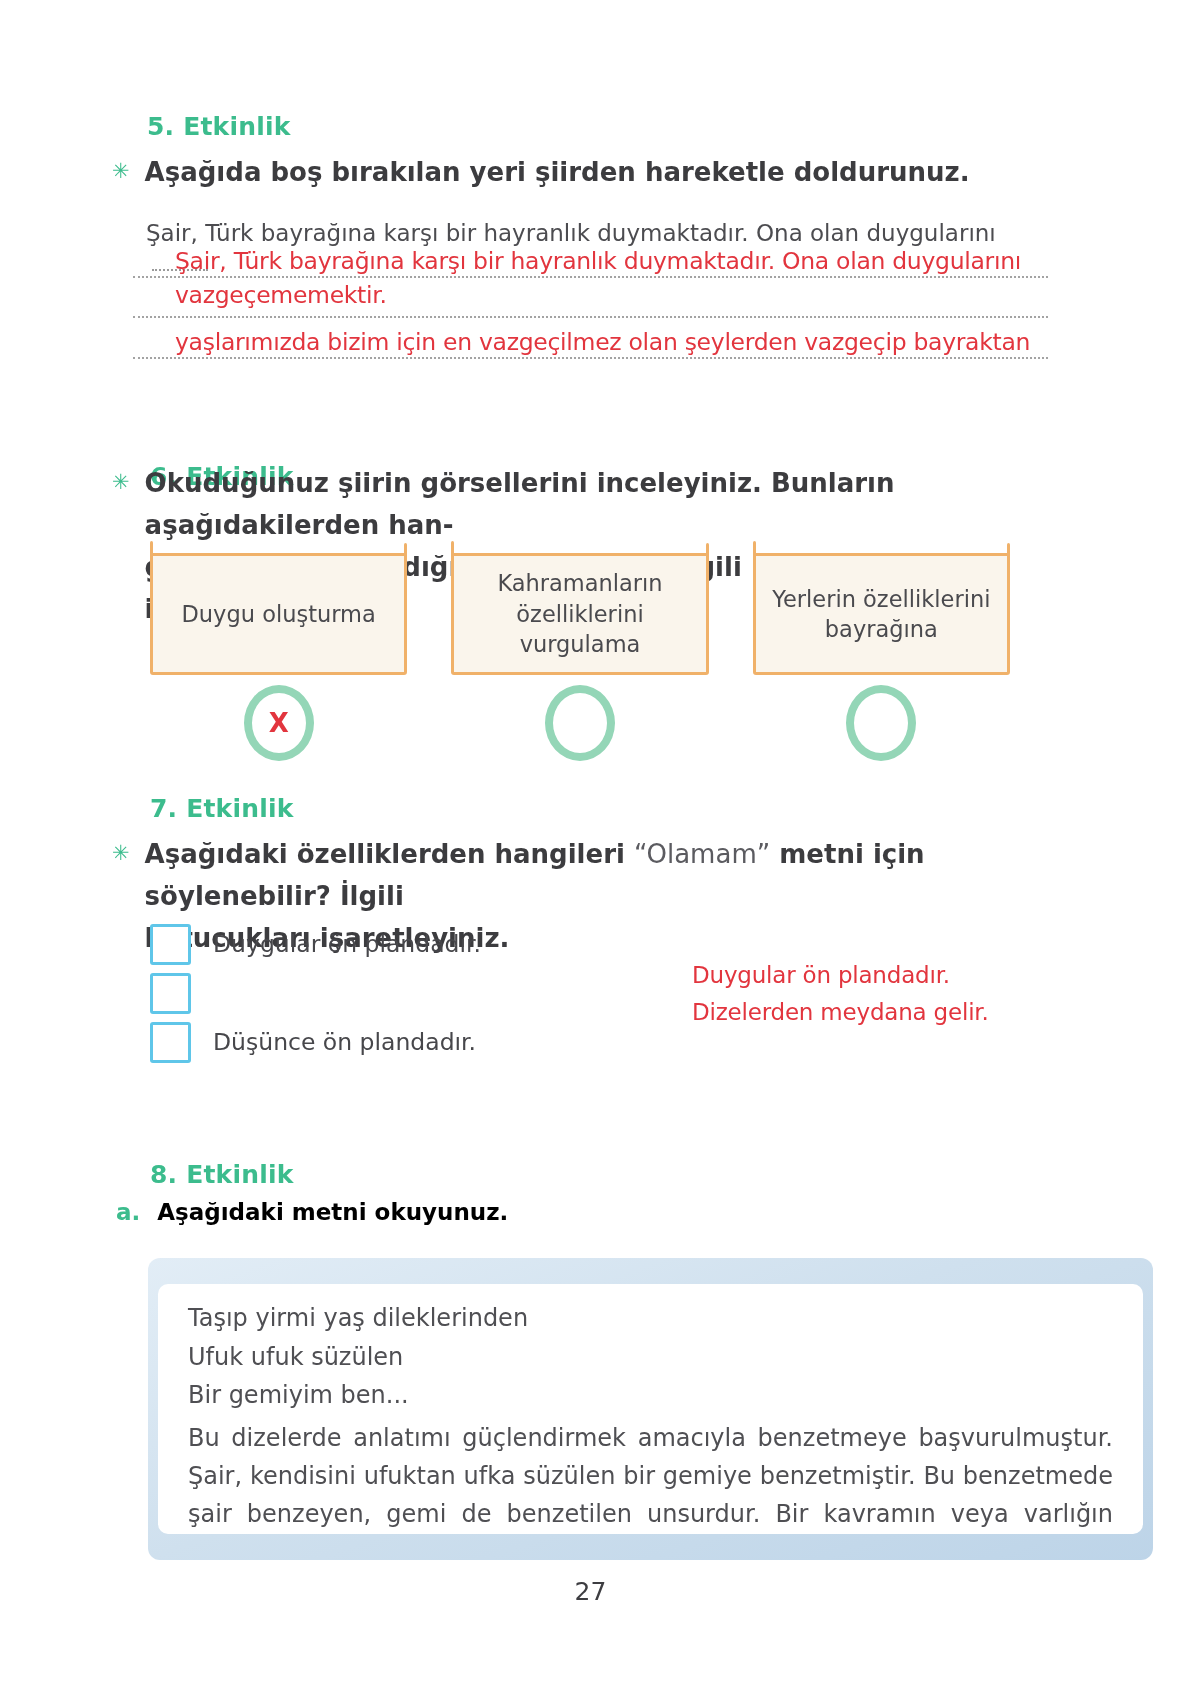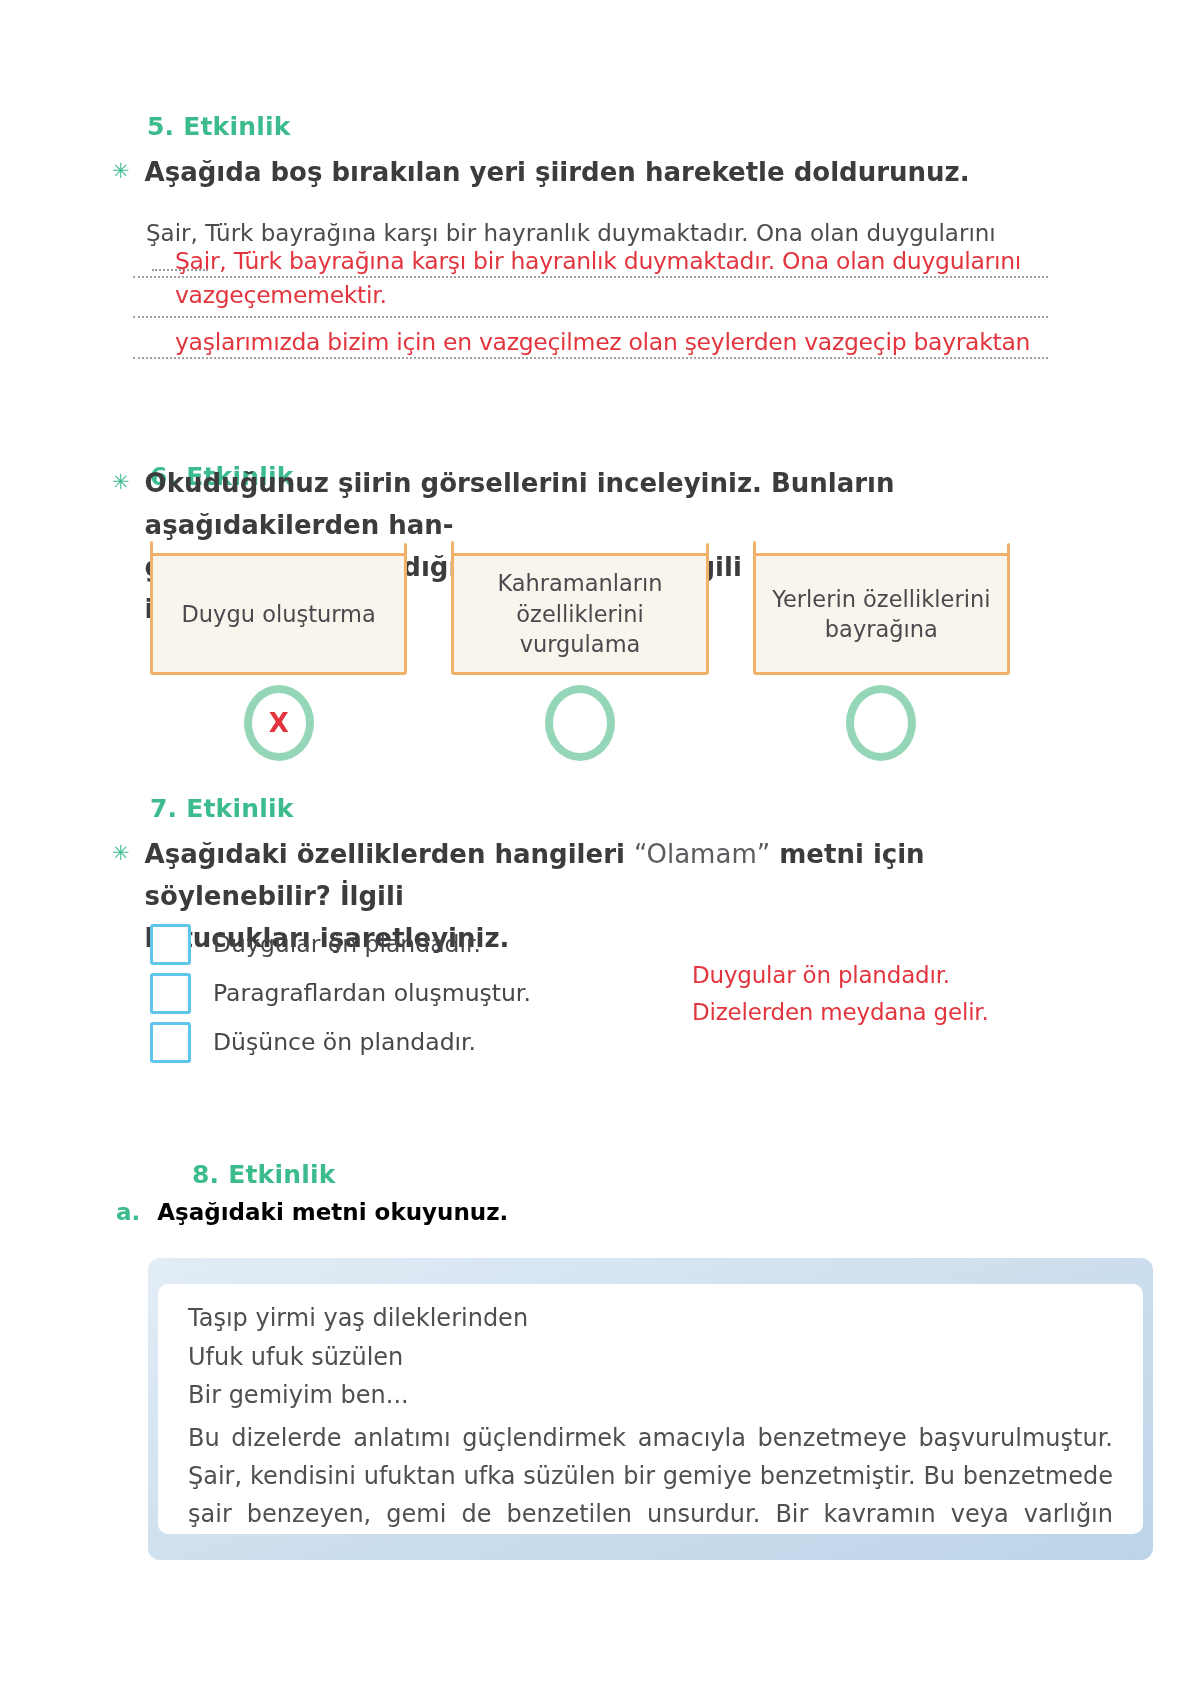--- a/index.html
+++ b/index.html
@@ -140,45 +140,45 @@
     </span>
   </div>
 
   <div class="checklist">
     <div class="check-row">
       <span class="checkbox"></span>
       <span class="check-label">Duygular ön plandadır.</span>
     </div>
     <div class="check-row">
       <span class="checkbox"></span>
-      <span class="check-label">Paragraflardan oluşmuştur.</span>
     </div>
     <div class="check-row">
       <span class="checkbox"></span>
       <span class="check-label">Düşünce ön plandadır.</span>
     </div>
   </div>
 
   <div class="notes">
     <span class="note-line">Duygular ön plandadır.</span>
     <span class="note-line">Dizelerden meydana gelir.</span>
   </div>
 
-  <div class="act-heading" style="left:150px;top:1160px;margin-left:42px;">8. Etkinlik</div>
+  <div class="act-heading" style="left:150px;top:1160px;">8. Etkinlik</div>
 
   <div class="item-row">
     <span class="item-letter">a.</span>
     <span class="item-text">Aşağıdaki metni okuyunuz.</span>
   </div>
 
   <div class="reading-box">
     <div class="reading-inner">
       <div class="poem-line">Taşıp yirmi yaş dileklerinden</div>
       <div class="poem-line">Ufuk ufuk süzülen</div>
       <div class="poem-line">Bir gemiyim ben...</div>
       <p class="box-para"><span>Bu dizelerde anlatımı güçlendirmek amacıyla benzetmeye başvurulmuştur. Şair, kendisini ufuktan ufka süzülen bir gemiye benzetmiştir. Bu benzetmede şair benzeyen, gemi de benzetilen unsurdur. Bir kavramın veya varlığın özelliklerini, başka varlık veya kavrama aktarmaya</span>
         
         </p>
     </div>
   </div>
 
+  <div class="page-number">27</div>
 
 </div>
 
 </body></html>

